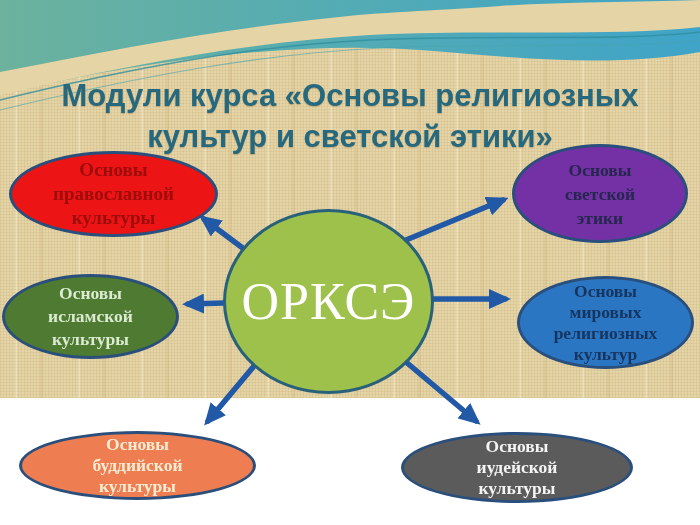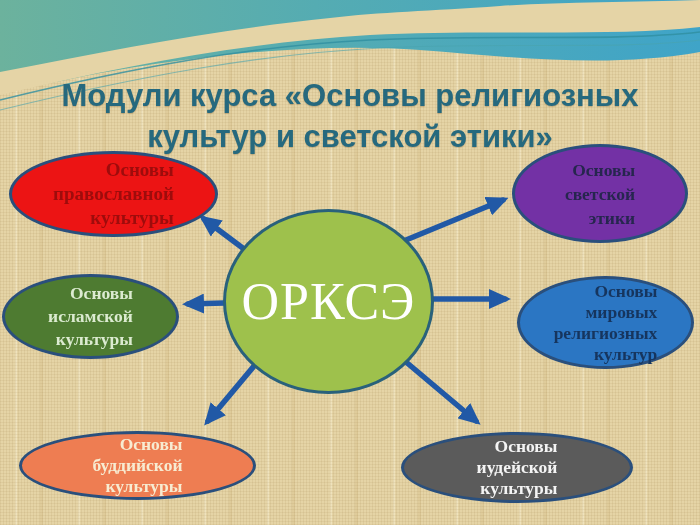--- a/index.html
+++ b/index.html
@@ -1,42 +1,42 @@
 <!DOCTYPE html>
 <html><head>
 <meta charset="utf-8">
 <style>
   html,body{margin:0;padding:0;}
   body{
     width:700px;height:525px;overflow:hidden;position:relative;
     font-family:"Liberation Serif","DejaVu Serif",serif;
   }
   .slide{
-    position:absolute;inset:0;width:700px;height:525px;
+    position:absolute;inset:0;width:700px;height:398px;
     background-color:#e5d4a6;
     background-image:
       repeating-linear-gradient(90deg, rgba(146,114,58,0.10) 0px, rgba(146,114,58,0.10) 1px, transparent 1px, transparent 3px),
       repeating-linear-gradient(0deg, rgba(146,114,58,0.09) 0px, rgba(146,114,58,0.09) 1px, transparent 1px, transparent 3px),
       repeating-linear-gradient(90deg, transparent 0px, transparent 15px, rgba(255,248,222,0.40) 15px, rgba(255,248,222,0.40) 17px, transparent 17px, transparent 40px, rgba(196,166,104,0.18) 40px, rgba(196,166,104,0.18) 43px, transparent 43px, transparent 63px);
   }
   .waves{position:absolute;top:0;left:0;z-index:1;}
   .title{
     position:absolute;top:54px;left:0;right:0;z-index:2;
     text-align:center;
     font-family:"Liberation Sans","DejaVu Sans",sans-serif;
     font-weight:bold;font-size:31px;line-height:41px;
     color:#26697e;white-space:pre-line;
     text-shadow:0 1px 1px rgba(90,60,20,0.25);
   }
   .arrows{position:absolute;top:0;left:0;z-index:2;pointer-events:none;}
   .node{
     position:absolute;z-index:3;border-radius:50%;
     border:3px solid #2a4f7c;box-sizing:border-box;
     display:flex;align-items:center;justify-content:center;
-    text-align:right;font-weight:bold;
+    text-align:center;font-weight:bold;
   }
   .node .label{white-space:pre-line;}
   .node-center{
     left:223px;top:209px;width:211px;height:185px;
     background:#9ec14c;border-color:#29617b;
     color:#ffffff;font-weight:normal;font-size:52px;letter-spacing:1px;
   }
   .node-orthodox{left:9px;top:151px;width:209px;height:86px;background:#ec1414;color:#9e0c0c;font-size:19px;line-height:24px;}
   .node-secular{left:512px;top:144px;width:176px;height:99px;background:#7331a5;color:#26264e;font-size:17.5px;line-height:24px;}
   .node-islamic{left:2px;top:274px;width:177px;height:85px;background:#4e7b31;color:#dcebd1;font-size:17.5px;line-height:23px;}

